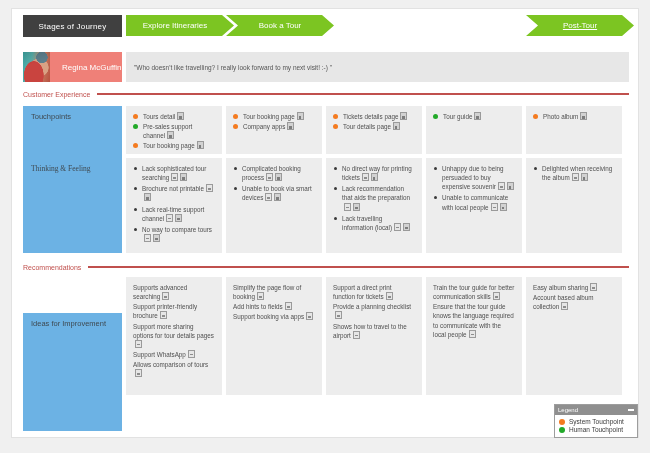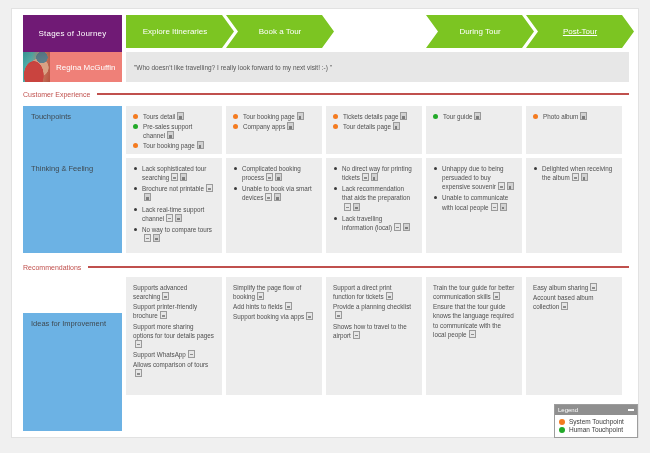--- a/index.html
+++ b/index.html
@@ -30,33 +30,33 @@
     left: 11px;
     top: 6px;
     width: 606px;
     height: 33px;
   }
   .stage-label-box {
     position: absolute;
     left: 0;
     top: 0;
     width: 99px;
-    height: 37px;
-    background: #701a75;
+    height: 22px;
+    background: #404040;
     color: #ffffff;
     font-size: 8px;
     display: flex;
     align-items: center;
     justify-content: center;
     letter-spacing: .2px;
   }
   .stage-arrow {
     position: absolute;
     top: 0;
-    height: 33px;
+    height: 21px;
     background: #7cc522;
     color: #ffffff;
     font-size: 8px;
     display: flex;
     align-items: center;
     justify-content: center;
     box-sizing: border-box;
   }
   .stage-arrow.first {
     clip-path: polygon(0 0, calc(100% - 12px) 0, 100% 50%, calc(100% - 12px) 100%, 0 100%);
@@ -91,21 +91,21 @@
       radial-gradient(circle at 70% 18%, #5d7f8d 0 18%, rgba(93,127,141,0) 19%),
       radial-gradient(ellipse at 40% 78%, #c9443f 0 42%, rgba(201,68,63,0) 44%),
       radial-gradient(ellipse at 60% 52%, #d9a184 0 40%, rgba(217,161,132,0) 42%),
       linear-gradient(100deg, #3fa6a3 0%, #57b0ab 30%, #c9886b 58%, #b8503f 100%);
     flex: 0 0 auto;
   }
   .persona-name {
     flex: 1;
     color: #ffffff;
     font-size: 8px;
-    padding-left: 6px;
+    padding-left: 12px;
   }
   .persona-quote {
     position: absolute;
     left: 103px;
     top: 0;
     right: 0;
     height: 30px;
     background: #e7e7e7;
     color: #555555;
     font-size: 6.5px;
@@ -277,23 +277,20 @@
 
   <div class="stages-row">
     <div class="stage-label-box">Stages of Journey</div>
 
   <div class="stage-arrow first" style="left: 103px; width: 108px;">
         <span style="padding: 0px 10px 0px 0px;">Explore Itineraries</span>
       </div>
       <div class="stage-arrow mid" style="left: 203px; width: 108px;">
         <span style="padding: 0px 10px;">Book a Tour</span>
       </div>
-      <div class="stage-arrow mid" style="left: 403px; width: 108px;">
-        <span style="padding: 0px 10px;">During Tour</span>
-      </div>
       <div class="stage-arrow mid" style="left: 503px; width: 108px;">
         <span style="padding: 0px 10px; text-decoration: underline;">Post-Tour</span>
       </div>
     </div>
 
   <div class="persona-row">
     <div class="persona-box">
       <div class="persona-avatar"></div>
       <div class="persona-name">Regina McGuffin</div>
     </div>
@@ -322,21 +319,21 @@
       </div>
       <div class="cell" style="left: 403px; width: 96px; height: 48px;">
         <span class="tp-item"><span class="tp-dot human"></span><span>Tour guide</span><span class="mini-icon"></span></span>
       </div>
       <div class="cell" style="left: 503px; width: 96px; height: 48px;">
         <span class="tp-item"><span class="tp-dot system"></span><span>Photo album</span><span class="mini-icon"></span></span>
       </div>
     </div>
 
   <div class="grid-row" id="row-thinking" style="top:149px;height:95px;">
-    <div class="row-label" style="height:95px;">Thinking &amp; Feeling</div>
+    <div class="row-label" style="height:95px;font-family:Liberation Serif, serif;">Thinking &amp; Feeling</div>
   <div class="cell" style="left: 103px; width: 96px; height: 95px;">
         <span class="bullet-item"><span>Lack sophisticated tour searching</span><span class="mini-icon alt"></span><span class="mini-icon"></span></span>
         <span class="bullet-item"><span>Brochure not printable</span><span class="mini-icon alt"></span><span class="mini-icon"></span></span>
         <span class="bullet-item"><span>Lack real-time support channel</span><span class="mini-icon alt"></span><span class="mini-icon"></span></span>
         <span class="bullet-item"><span>No way to compare tours</span><span class="mini-icon alt"></span><span class="mini-icon"></span></span>
       </div>
       <div class="cell" style="left: 203px; width: 96px; height: 95px;">
         <span class="bullet-item"><span>Complicated booking process</span><span class="mini-icon alt"></span><span class="mini-icon"></span></span>
         <span class="bullet-item"><span>Unable to book via smart devices</span><span class="mini-icon alt"></span><span class="mini-icon"></span></span>
       </div>

